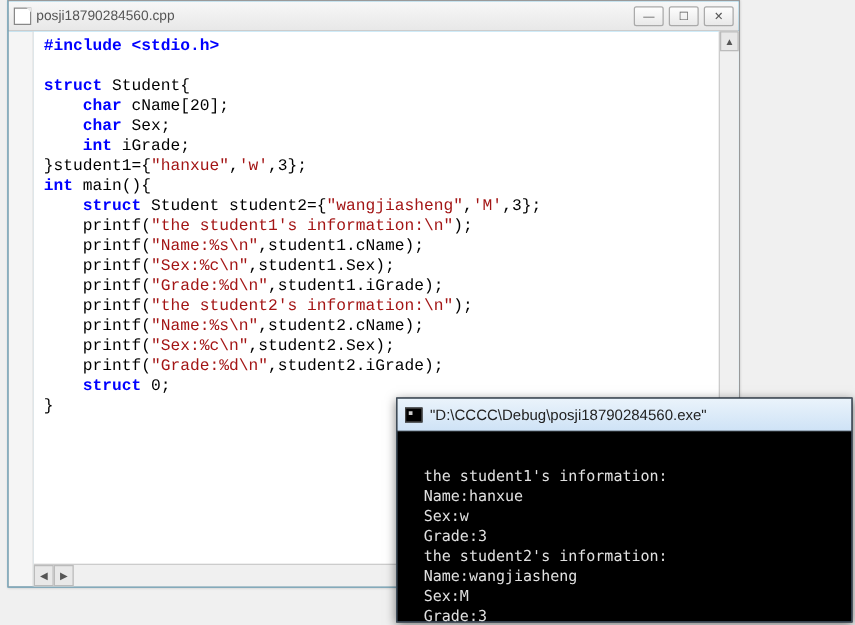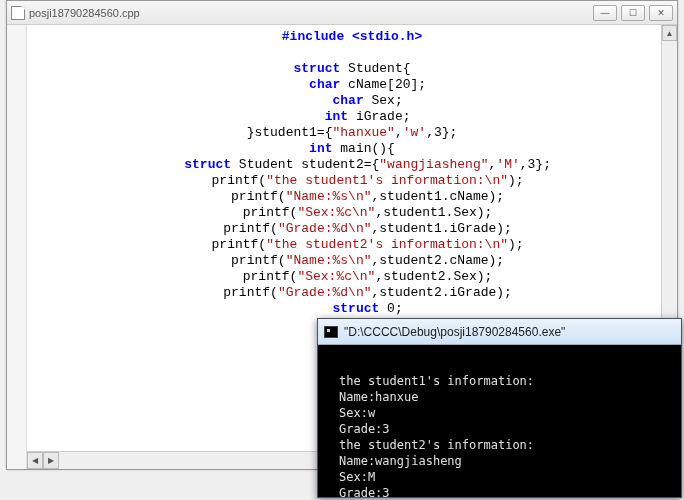--- a/index.html
+++ b/index.html
@@ -8,21 +8,21 @@
     font-size: 12px;
     background: #f0f0f0;
     width: 684px;
     height: 500px;
     overflow: hidden;
     position: relative;
   }
   .editor-window {
     position: absolute;
     top: 0; left: 6px;
-    width: 672px;
+    width: 586px;
     height: 470px;
     background: #0ea5e9;
     border: 1px solid #999;
     box-shadow: 0 0 2px rgba(0,0,0,0.2);
   }
   .title-bar {
     height: 24px;
     background: linear-gradient(#f7f7f7, #e8e8e8);
     border-bottom: 1px solid #ccc;
     display: flex;
@@ -53,21 +53,20 @@
     border: 1px solid #aaa;
     border-radius: 2px;
     background: linear-gradient(#fdfdfd,#e9e9e9);
     display: flex; align-items: center; justify-content: center;
     font-size: 9px; color: #555;
     cursor: pointer;
   }
   .code-area {
     display: flex;
     height: calc(100% - 24px);
-    text-align: center;
   }
   .gutter {
     width: 20px;
     background: #f5f5f5;
     border-right: 1px solid #ddd;
   }
   .code-scroll {
     flex: 1;
     background: #fff;
     overflow: hidden;

